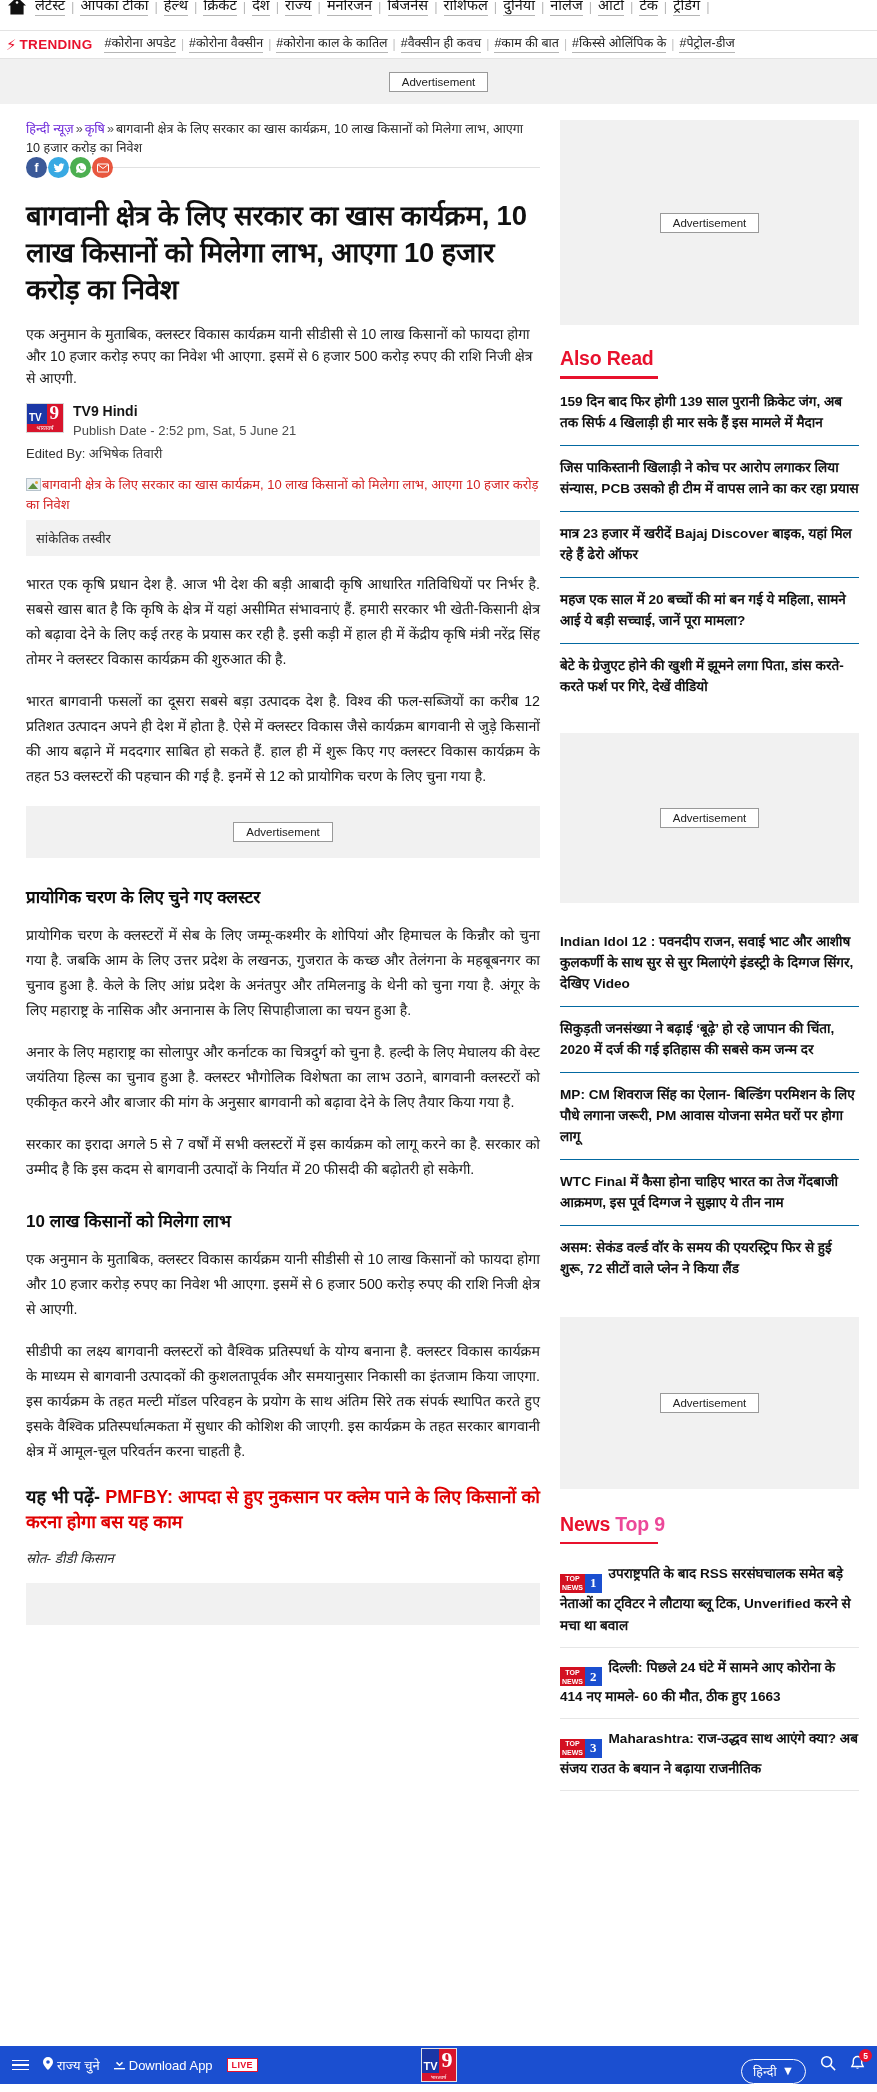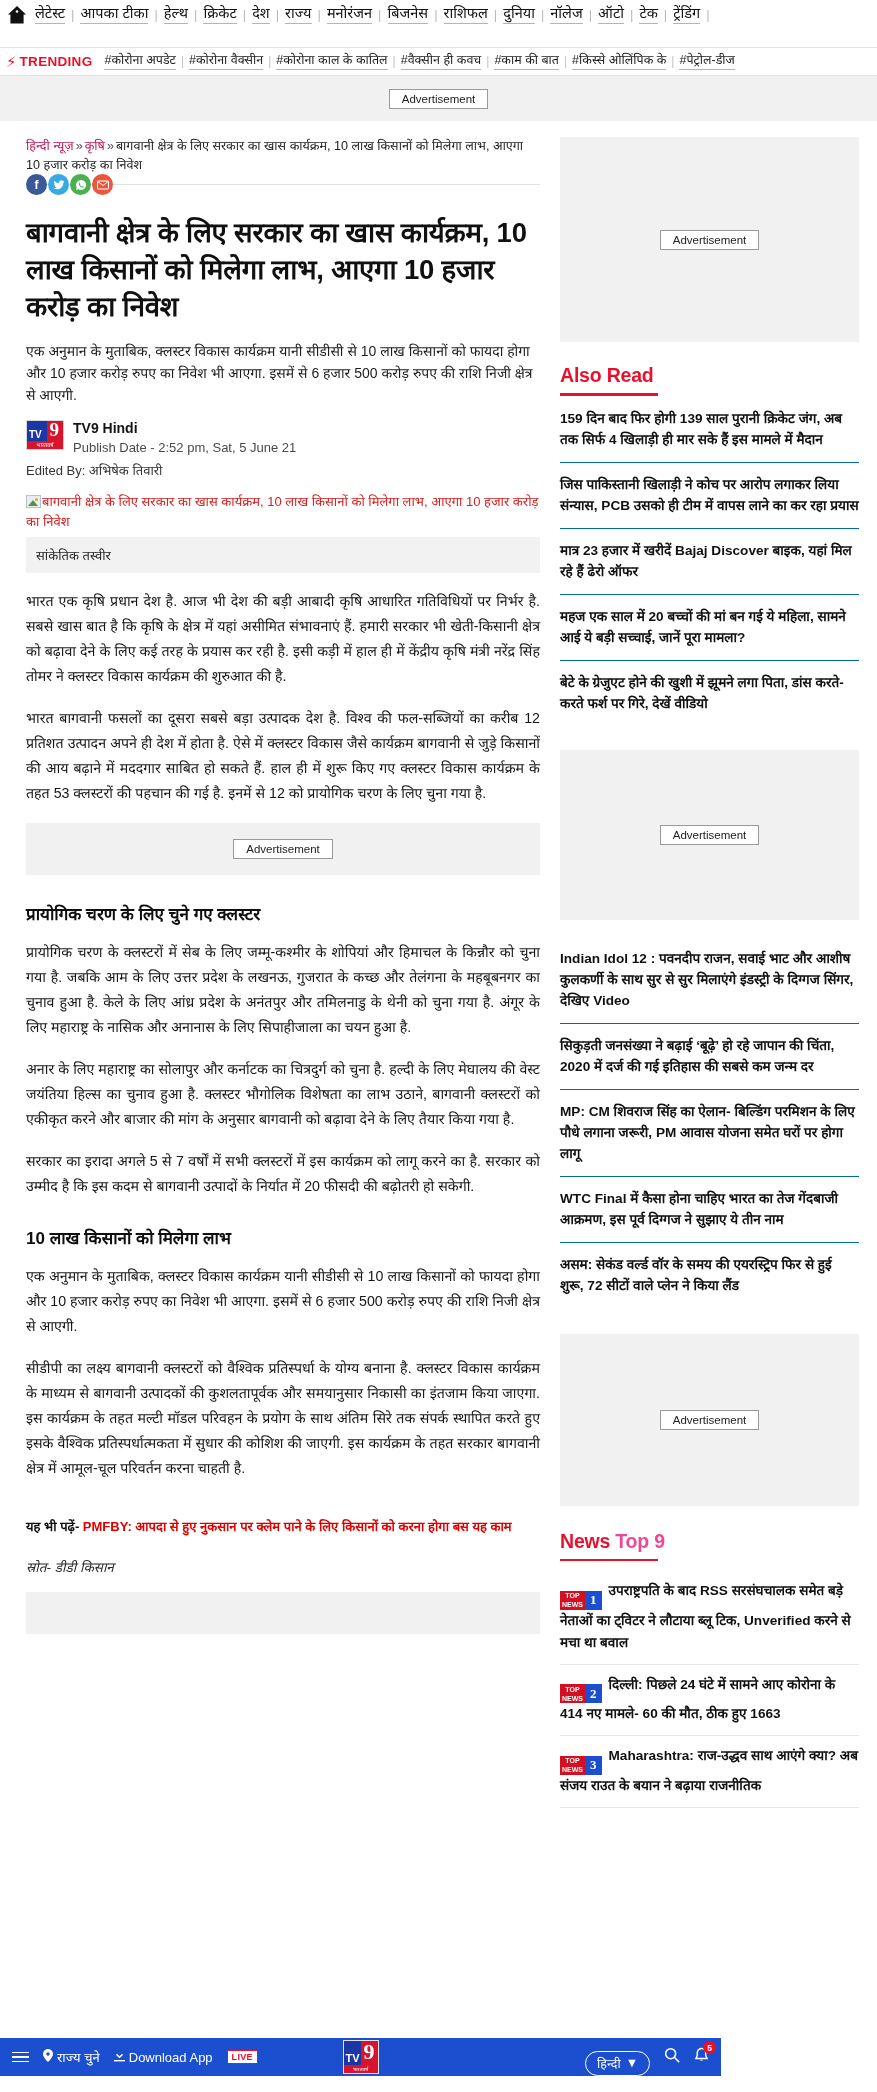--- a/index.html
+++ b/index.html
@@ -11,21 +11,21 @@
   }
   body { width: 877px; }
 
   
   .topnav {
     display: flex; align-items: center;
     padding: 4px 6px 22px 6px;
     border-bottom: 1px solid #e3e3e3;
     gap: 0px; flex-wrap: nowrap;
     overflow: hidden;
-    height: 48px;
+    height: 31px;
   }
   .home-icon { width: 22px; height: 22px; flex: 0 0 auto; margin-right: 7px; position: relative; }
   .home-icon svg { display:block; }
   .topnav-item {
     font-size: 14.5px; color: #111; text-decoration: none;
     border-bottom: 1.5px solid #b5b5b5;
     padding-bottom: 1px; white-space: nowrap;
     line-height: 17px;
   }
   .topnav-sep { color: #b9b9b9; font-size: 13px; padding: 0 6px; white-space: nowrap; }
@@ -65,21 +65,21 @@
   
   .page { display: flex; padding: 0; background:#fff; }
   .col-main { width: 560px; padding: 16px 20px 0 26px; }
   .col-side { width: 317px; padding: 16px 18px 0 0; }
 
   
   .breadcrumb {
     font-size: 12.6px; line-height: 19px; color: #222;
     margin-bottom: 9px;
   }
-  .breadcrumb a { color: #be185d; text-decoration: none; }
+  .breadcrumb a { color: #6d28d9; text-decoration: none; }
   .breadcrumb .sep { color: #555; padding: 0 2px; }
 
   
   .share-wrap {
     border-top: 1px solid #e1e1e1;
     padding-top: 0; position: relative; height: 21px;
   }
   .share-row { display: flex; gap: 1px; margin-top: -11px; }
   .share-btn {
     width: 21px; height: 21px; border-radius: 50%;
@@ -155,22 +155,22 @@
   
   .body-p {
     font-size: 14.2px; line-height: 25px; color: #161616;
     text-align: justify; margin: 0 0 17px 0;
   }
   h2.sub {
     font-size: 17px; font-weight: bold; color: #0f0f0f;
     margin: 28px 0 13px 0; line-height: 24px;
   }
   .readmore {
-    font-size: 13px; line-height: 35px; text-align: justify;
-    margin: 28px 0 14px 0; font-weight: bold;
+    font-size: 18px; line-height: 25px; text-align: justify;
+    margin: 21px 0 14px 0; font-weight: bold;
   }
   .readmore .lbl { color: #111; }
   .readmore a { color: #e00000; text-decoration: none; }
   .source {
     font-size: 13.5px; font-style: italic; color: #2b2b2b;
     margin: 0 0 16px 0;
   }
 
   
   .ad-inline {
@@ -221,21 +221,21 @@
     display: flex; flex-direction: column; justify-content: center;
   }
   .topbadge .tb-n {
     background: #1b4fd0; color: #fff; font-size: 13px; font-weight: bold;
     padding: 0 5px; display: flex; align-items: center;
     font-family: "Liberation Serif", serif;
   }
 
   
   .bottombar {
-    position: fixed; left: 0; bottom: 16px; width: 721px; height: 38px;
+    position: fixed; left: 0; bottom: 8px; width: 877px; height: 38px;
     background: #1b4fd0; display: flex; align-items: center;
     padding: 0 12px; gap: 12px;
   }
   .bb-left { display: flex; align-items: center; gap: 14px; }
   .hamburger { width: 17px; display: flex; flex-direction: column; gap: 3px; }
   .hamburger span { height: 1.6px; background: #fff; display: block; }
   .bb-txt { color: #fff; font-size: 13px; display: flex; align-items: center; gap: 4px; }
   .live-badge {
     background: #fff; color: #e8112d; font-size: 9px; font-weight: bold;
     border: 1px solid #e8112d; padding: 1px 4px; letter-spacing: .3px;

